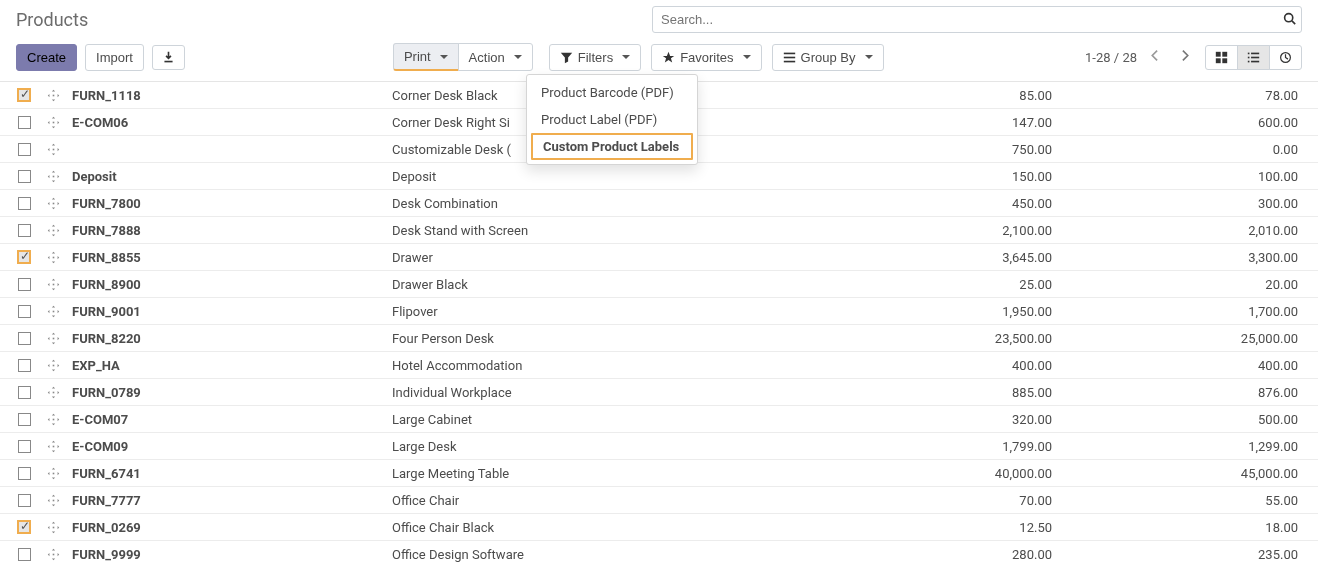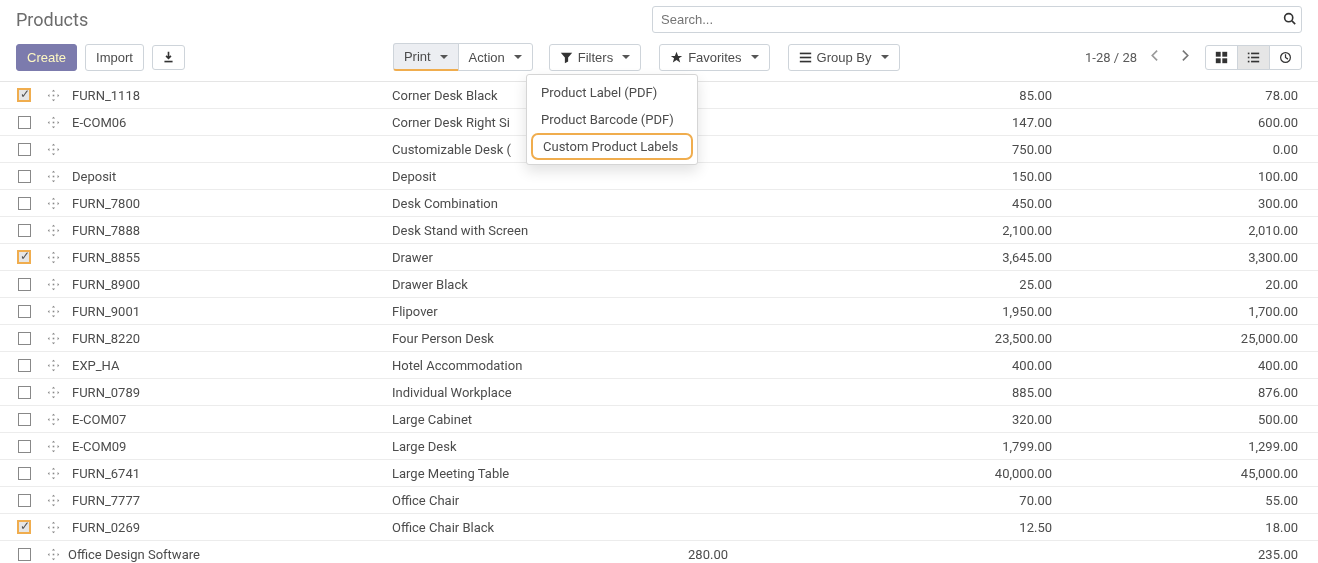--- a/index.html
+++ b/index.html
@@ -59,21 +59,21 @@
       padding: 5px 10px;
       border-radius: 3px;
       font-size: 13px;
       color: #4c4c4c;
       cursor: pointer;
       white-space: nowrap;
     }
     .btn-primary {
       background: #7c7bad;
       border-color: #7c7bad;
-      color: #fef9c3;
+      color: #000000;
     }
     .btn-icononly { padding: 5px 9px; }
     .btn-group {
       display: inline-flex;
     }
     .btn-group .btn {
       border-radius: 0;
       margin-left: -1px;
       text-align: center;
     }
@@ -81,21 +81,21 @@
     .btn-group .btn:last-child { border-radius: 0 3px 3px 0; }
     .btn-underlined {
       border-bottom: 2px solid #f0ad4e;
       background: #eceef2;
     }
     .spacer { flex: 1 1 auto; }
     .center-controls {
       display:flex; gap:6px; align-items:center;
       margin-left: 200px;
     }
-    .search-ops { display:flex; gap:18px; margin-left:10px;}
+    .search-ops { display:flex; gap:10px; margin-left:10px;}
     .right-controls { display:flex; align-items:center; gap:10px; }
     .pager {
       display:flex; align-items:center; gap:8px;
       color:#5a5a5a;
       font-size:13px;
     }
     .pager .arrow { color:#aaa; cursor:pointer; padding:4px; }
     .view-switch .btn.active { background:#e6e6e6; }
     .caret {
       display:inline-block;
@@ -121,36 +121,37 @@
     }
     .dropdown-item {
       padding:6px 14px;
       font-size:13px;
       color:#4c4c4c;
       cursor:pointer;
       white-space:nowrap;
     }
     .dropdown-item.highlight {
       border:2px solid #f0ad4e;
-      border-radius:7px;
+      border-radius:1px;
       margin:0 4px;
       padding:4px 10px;
+      font-weight:bold;
     }
     
     .table { width:100%; }
     .row {
       display:flex;
       align-items:center;
       border-bottom:1px solid #ececec;
       padding: 5px 12px 5px 10px;
       min-height:27px;
     }
     .col-check { width:28px; display:flex; justify-content:center; }
     .col-drag { width:30px; color:#808080; text-align:center; display:flex; justify-content:center; }
-    .col-ref { width:324px; padding-left:4px; }
+    .col-ref { width:324px; padding-left:4px;font-weight:bold; }
     .col-name { width:430px; }
     .col-price1 { width:240px; text-align:right; padding-right:10px;}
     .col-price2 { flex:1; text-align:right; padding-right:8px;}
     .checkbox {
       width:13px;height:13px;
       border:1px solid #888;
       display:inline-block;
       background:#fff;
     }
     .checkbox.checked {
@@ -272,22 +273,22 @@
         <svg class="icon" viewBox="0 0 16 16" fill="none" stroke="#333" stroke-width="1.5">
             <circle cx="8" cy="8" r="6"></circle>
             <path d="M8 4v4l3 2"></path>
           </svg>
       </button>
     </div>
   </div>
 </div>
 
 <div class="dropdown">
+  <div class="dropdown-item">Product Barcode (PDF)</div>
   <div class="dropdown-item">Product Label (PDF)</div>
-  <div class="dropdown-item">Product Barcode (PDF)</div>
   <div class="dropdown-item highlight">Custom Product Labels</div>
 </div>
 
 <div class="table" id="product-table">
     <div class="row">
       <div class="col-check">
         <span class="checkbox checked"></span>
       </div>
       <div class="col-drag">
         <svg class="icon" viewBox="0 0 16 16" fill="#888">
@@ -543,17 +544,18 @@
     <div class="row">
       <div class="col-check">
         <span class="checkbox"></span>
       </div>
       <div class="col-drag">
         <svg class="icon" viewBox="0 0 16 16" fill="#888">
           <path d="M8 1l2 2H6zM8 15l-2-2h4zM1 8l2-2v4zM15 8l-2 2V6z"></path>
           <rect x="7" y="7" width="2" height="2"></rect>
         </svg>
       </div>
+      <div class="col-ref">FURN_9999</div>
       <div class="col-name">Office Design Software</div>
       <div class="col-price1">280.00</div>
       <div class="col-price2">235.00</div>
     </div>
   </div>
 
 </body></html>

